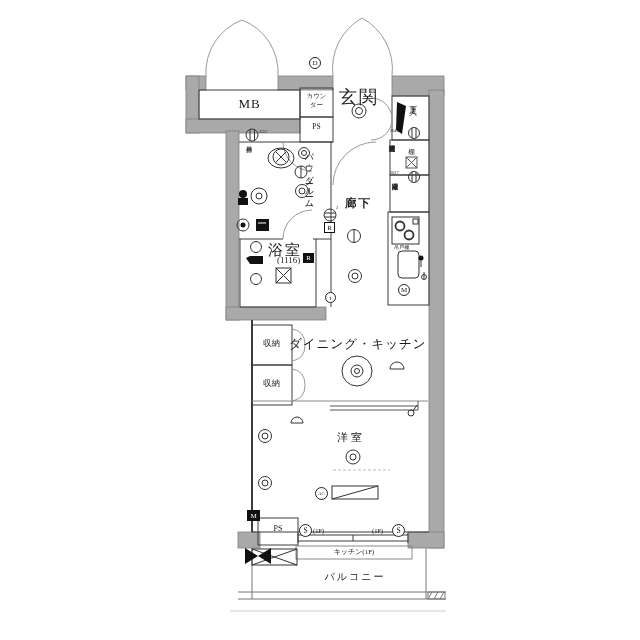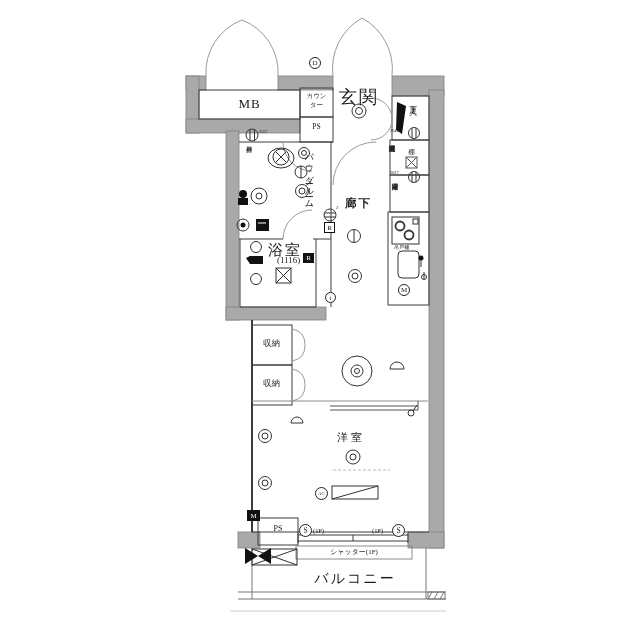--- a/index.html
+++ b/index.html
@@ -169,26 +169,27 @@
 <div class="lbl v" style="left:408px;top:99px;height:40px;font-size:8px;">下足入</div>
 <div class="lbl v" style="left:245px;top:142px;height:26px;font-size:6px;letter-spacing:0;">吊戸棚</div>
 <div class="lbl v" style="left:304px;top:146px;height:82px;font-size:9px;">パウダールーム</div>
 <div class="lbl" style="left:345px;top:197px;font-size:11.5px;letter-spacing:2px;font-weight:bold;">廊下</div>
 <div class="lbl v" style="left:388px;top:140px;height:26px;font-size:6.5px;line-height:8px;letter-spacing:0;">洗濯機置場</div>
 <div class="lbl v" style="left:408px;top:143px;height:12px;font-size:6.5px;letter-spacing:0;">棚</div>
 <div class="lbl v" style="left:391px;top:178px;height:26px;font-size:6.5px;line-height:8px;letter-spacing:0;">冷蔵庫置場</div>
 <div class="lbl" style="left:394px;top:245px;font-size:6px;transform:scale(.85);transform-origin:left top;">吊戸棚</div>
 <div class="lbl" style="left:268px;top:242px;font-size:15px;letter-spacing:2px;">浴室</div>
 <div class="lbl" style="left:277px;top:255px;font-size:9px;">(1116)</div>
+<div class="lbl" style="left:289px;top:337px;font-size:12.5px;letter-spacing:1px;">ダイニング・キッチン</div>
 <div class="lbl ctr" style="left:252px;top:339px;width:39px;font-size:8.5px;">収納</div>
 <div class="lbl ctr" style="left:252px;top:379px;width:39px;font-size:8.5px;">収納</div>
 <div class="lbl" style="left:337px;top:431px;font-size:11px;letter-spacing:3px;">洋室</div>
 <div class="lbl ctr" style="left:258px;top:524px;width:40px;font-size:8px;">PS</div>
-<div class="lbl ctr" style="left:297px;top:548px;width:114px;font-size:7px;">シャッター(1F)</div>
-<div class="lbl ctr" style="left:296px;top:571px;width:118px;font-size:14px;letter-spacing:2px;">バルコニー</div>
+<div class="lbl ctr" style="left:297px;top:548px;width:114px;font-size:7px;">キッチン(1F)</div>
+<div class="lbl ctr" style="left:296px;top:571px;width:118px;font-size:10px;letter-spacing:2px;">バルコニー</div>
 
 <div class="circ" style="left:309px;top:57px;width:12px;height:12px;font-size:7px;">
       <span>D</span>
     </div>
 <div class="circ" style="left:325px;top:292px;width:11px;height:11px;font-size:6.5px;">
       <span>t</span>
     </div>
 <div class="circ" style="left:398px;top:284px;width:12px;height:12px;font-size:7px;">
       <span>M</span>
     </div>

